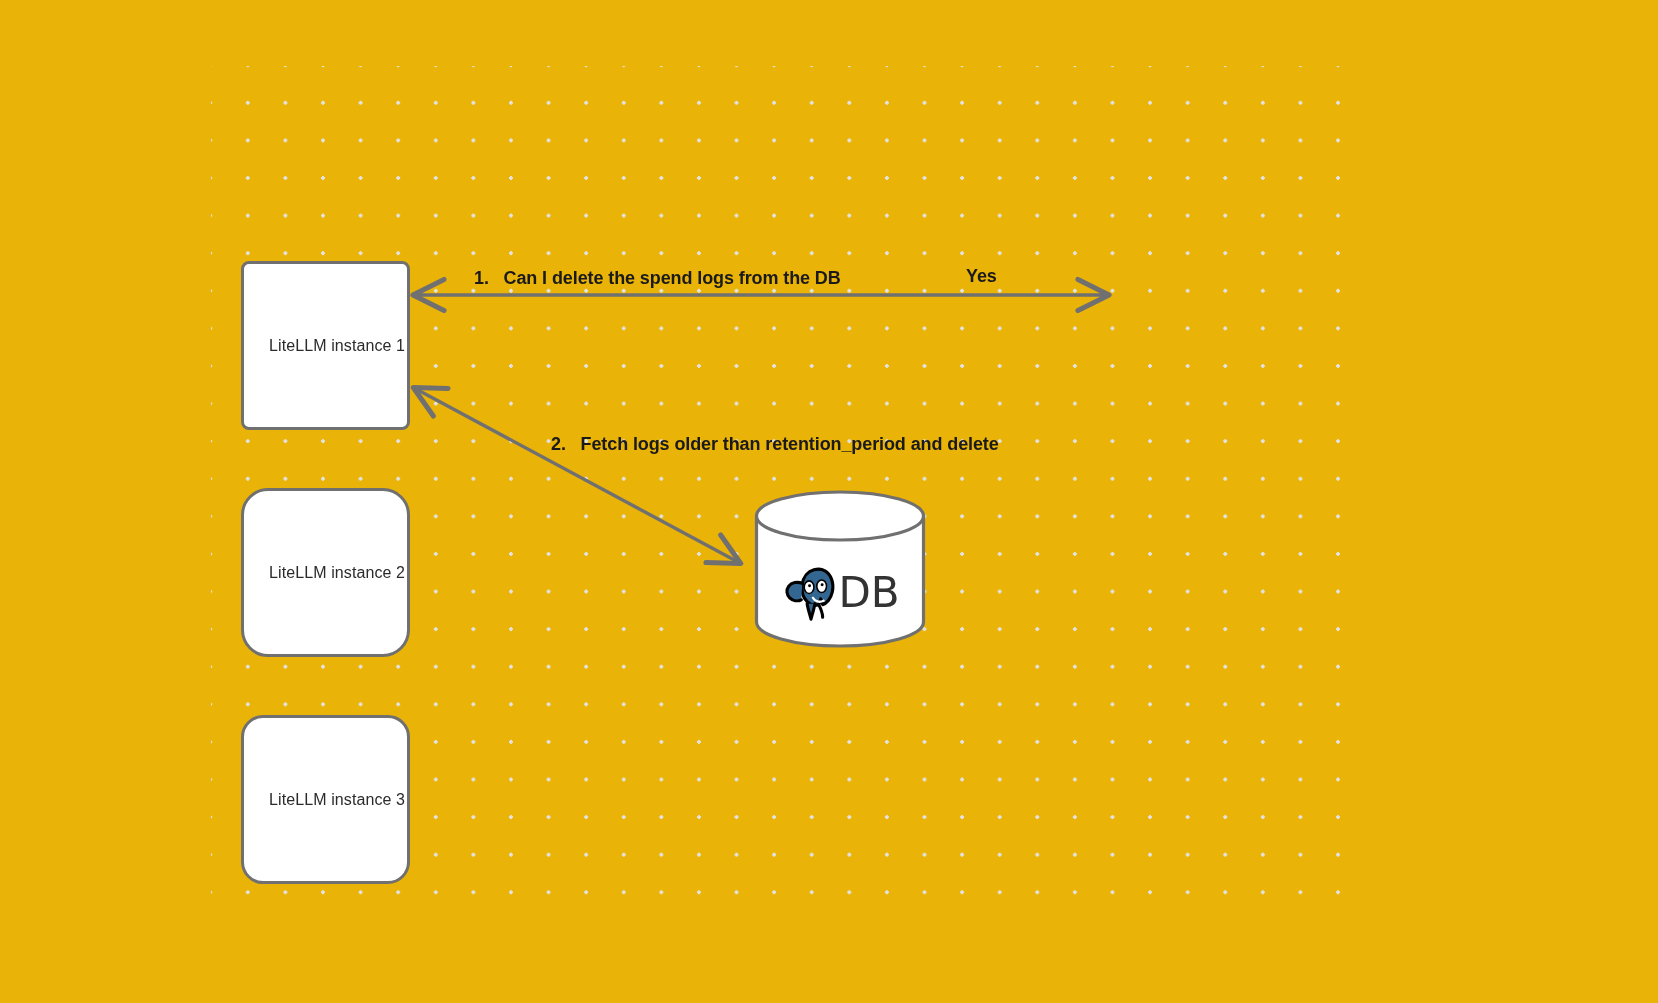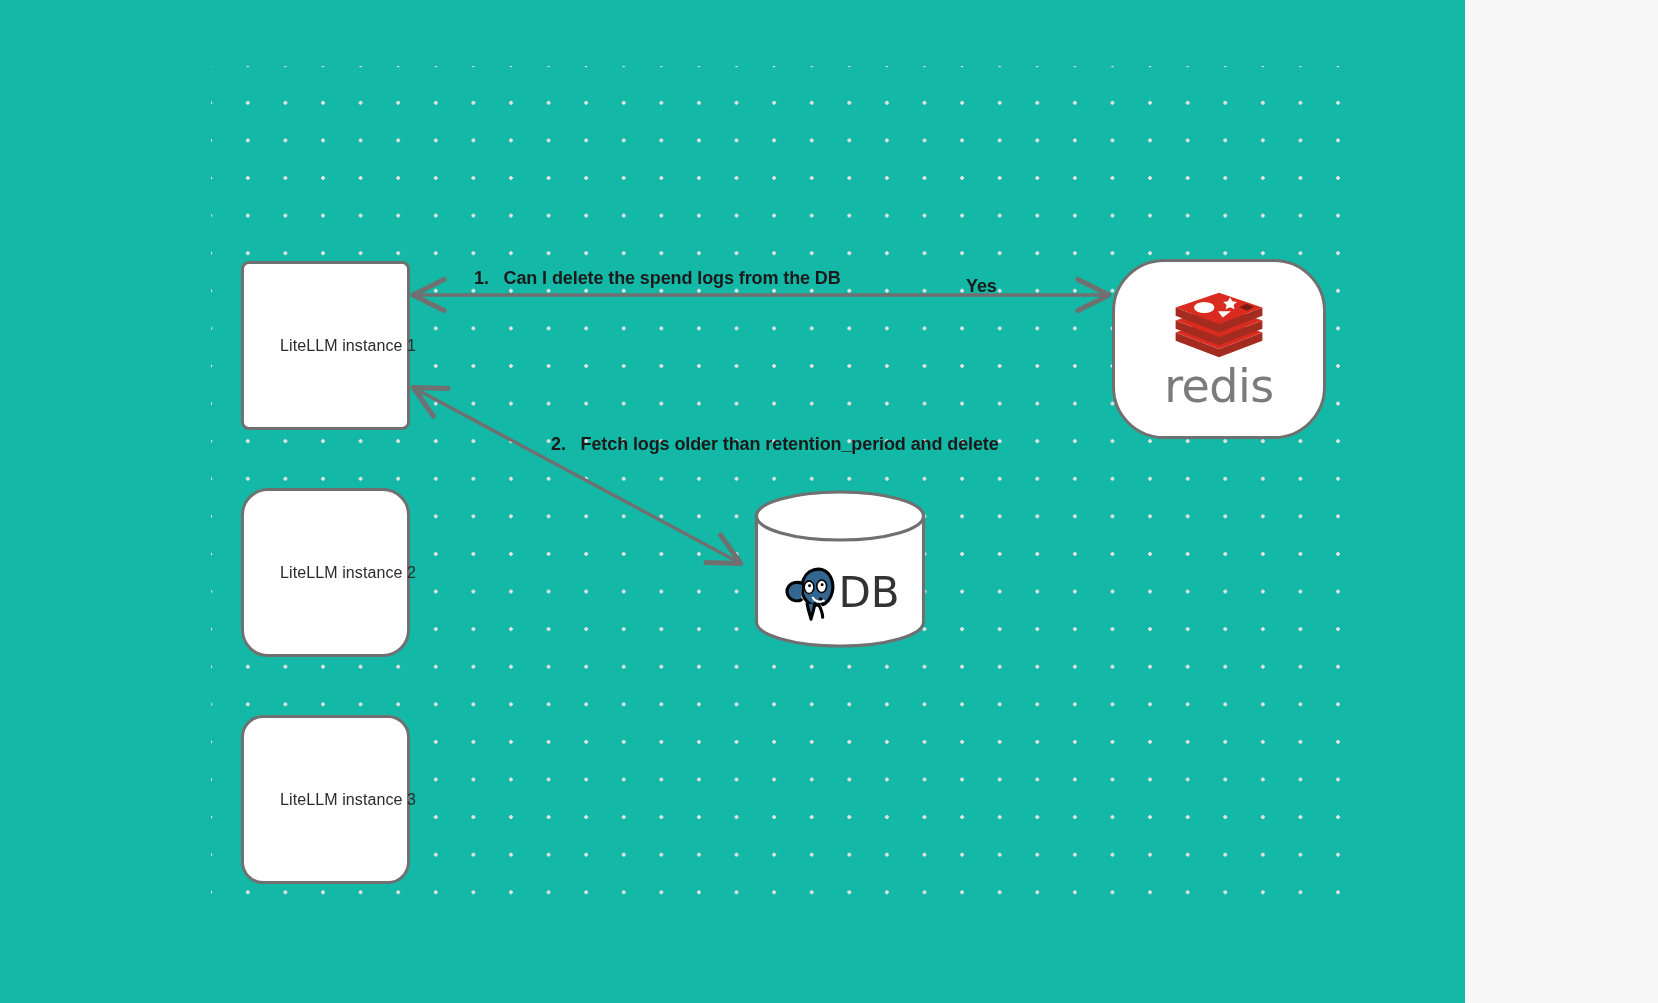--- a/index.html
+++ b/index.html
@@ -10,23 +10,23 @@
   }
   body {
     width: 1658px;
     height: 1003px;
     font-family: "Liberation Sans", sans-serif;
     overflow: hidden;
   }
 
   #canvas {
     position: relative;
-    width: 1465px;
+    width: 1658px;
     height: 1003px;
-    background: #14b8a6;
+    background: #eab308;
   }
 
   
   #dot-grid {
     position: absolute;
     left: 211px;
     top: 66px;
     width: 1160px;
     height: 850px;
     background-image: radial-gradient(#e2e2e2 1.9px, transparent 2.1px);
@@ -53,21 +53,21 @@
     border: 3px solid #707070;
     border-radius: 8px;
     display: flex;
     align-items: center;
     justify-content: flex-start;
   }
   .node-box .node-label {
     font-size: 16px;
     color: #2b2b2b;
     letter-spacing: 0.1px;
-    padding-left: 36px;
+    padding-left: 25px;
     white-space: nowrap;
   }
 
   #litellm-1 { left: 241px; top: 261px; width: 169px; height: 169px; }
   #litellm-2 { left: 241px; top: 488px; width: 169px; height: 169px; border-radius: 27px; }
   #litellm-3 { left: 241px; top: 715px; width: 169px; height: 169px; border-radius: 22px; }
 
   
   #redis-node {
     position: absolute;
@@ -127,21 +127,21 @@
   
   .edge-label {
     position: absolute;
     font-size: 18px;
     font-weight: bold;
     color: #1a1a1a;
     white-space: nowrap;
     letter-spacing: -0.1px;
   }
   #label-1 { left: 474px; top: 268px; }
-  #label-1-answer { left: 966px; top: 276px; }
+  #label-1-answer { left: 966px; top: 266px; }
   #label-2 { left: 551px; top: 434px; }
 </style>
 </head>
 <body>
 
 <div id="canvas">
 
   <div id="dot-grid"></div>
 
   <svg id="edges" viewBox="0 0 1658 1003" width="1658" height="1003">
@@ -178,43 +178,20 @@
   </div>
 
   <div class="node-box" id="litellm-2">
     <span class="node-label">LiteLLM instance 2</span>
   </div>
 
   <div class="node-box" id="litellm-3">
     <span class="node-label">LiteLLM instance 3</span>
   </div>
 
-  <div id="redis-node">
-    <svg id="redis-logo-mark" viewBox="0 0 100 78" xmlns="http://www.w3.org/2000/svg">
-
-      <g>
-        <path d="M50 74 L97 56 L97 47 L50 65 L3 47 L3 56 Z" fill="#a32b20"></path>
-        <path d="M50 65 L97 47 L50 31 L3 47 Z" fill="#d92b20"></path>
-      </g>
-      <g>
-        <path d="M50 61 L97 43 L97 34 L50 52 L3 34 L3 43 Z" fill="#a32b20"></path>
-        <path d="M50 52 L97 34 L50 18 L3 34 Z" fill="#d92b20"></path>
-      </g>
-      <g>
-        <path d="M50 47 L97 29 L97 20 L50 38 L3 20 L3 29 Z" fill="#a32b20"></path>
-        <path d="M50 38 L97 20 L50 4 L3 20 Z" fill="#d92b20"></path>
-      </g>
-
-      <ellipse cx="34" cy="20" rx="11" ry="6" fill="#ffffff"></ellipse>
-      <path d="M62 9 L64.4 13.4 L69.5 14 L65.8 17.3 L66.8 22 L62 19.7 L57.2 22 L58.2 17.3 L54.5 14 L59.6 13.4 Z" fill="#ffffff"></path>
-      <path d="M80 16 L88 19.5 L80 23.5 L72 19.5 Z" fill="#7c1a12"></path>
-      <path d="M49 24 L63 24 L54 31 Z" fill="#ffffff"></path>
-    </svg>
-    <div id="redis-wordmark">redis</div>
-  </div>
 
   <div id="db-node">
     <svg id="db-cylinder" viewBox="0 0 172 158" xmlns="http://www.w3.org/2000/svg">
       <path d="M2.5 26 L2.5 132 A83.5 24 0 0 0 169.5 132 L169.5 26" fill="#ffffff" stroke="#707070" stroke-width="3.2"></path>
       <ellipse cx="86" cy="26" rx="83.5" ry="24" fill="#ffffff" stroke="#707070" stroke-width="3.2"></ellipse>
     </svg>
     <div id="db-inner">
       <svg id="pg-elephant" viewBox="0 0 64 64" xmlns="http://www.w3.org/2000/svg">
         <g stroke="#000000" stroke-width="3.2" stroke-linejoin="round" stroke-linecap="round">
           <path d="M46 9 C53 13 56 22 54 31 C52.5 38 48 43 44 44 L42 38 L40 44

